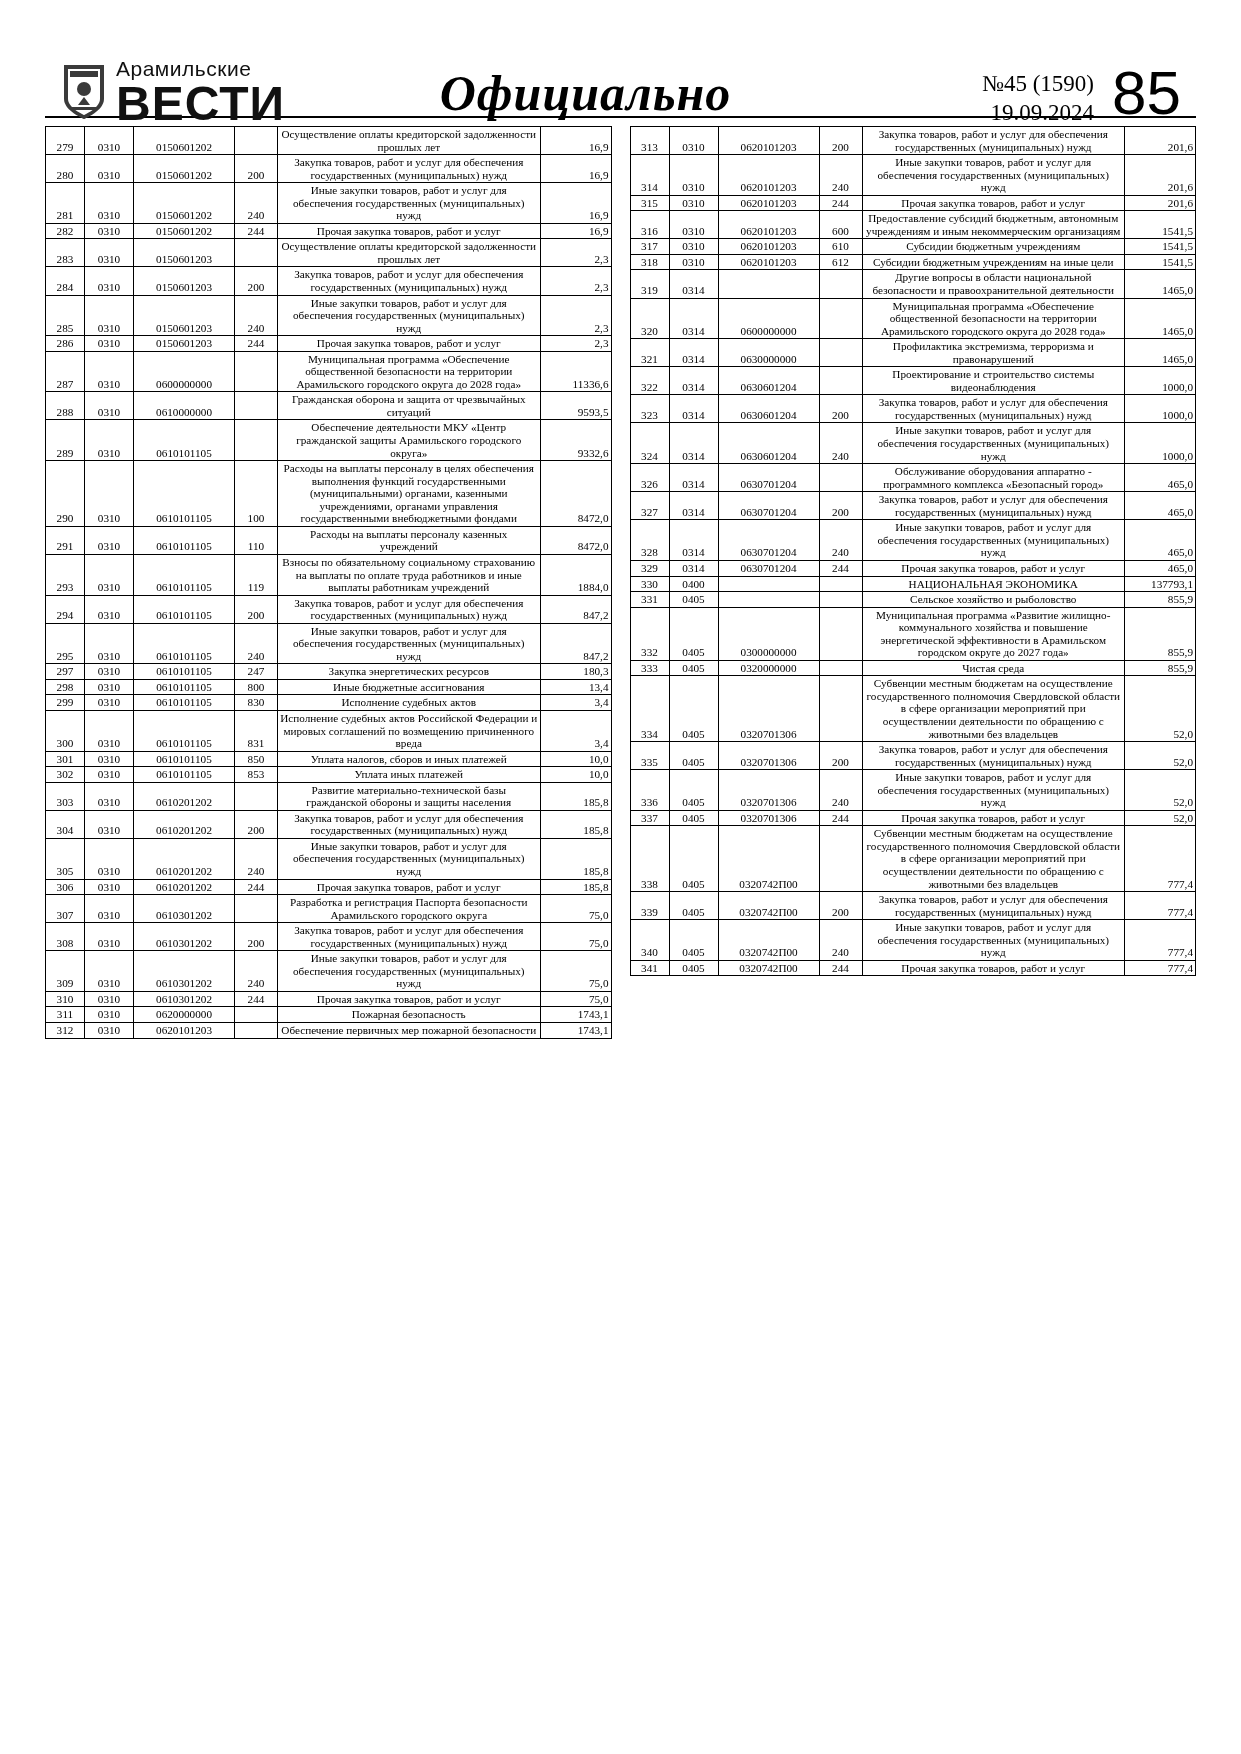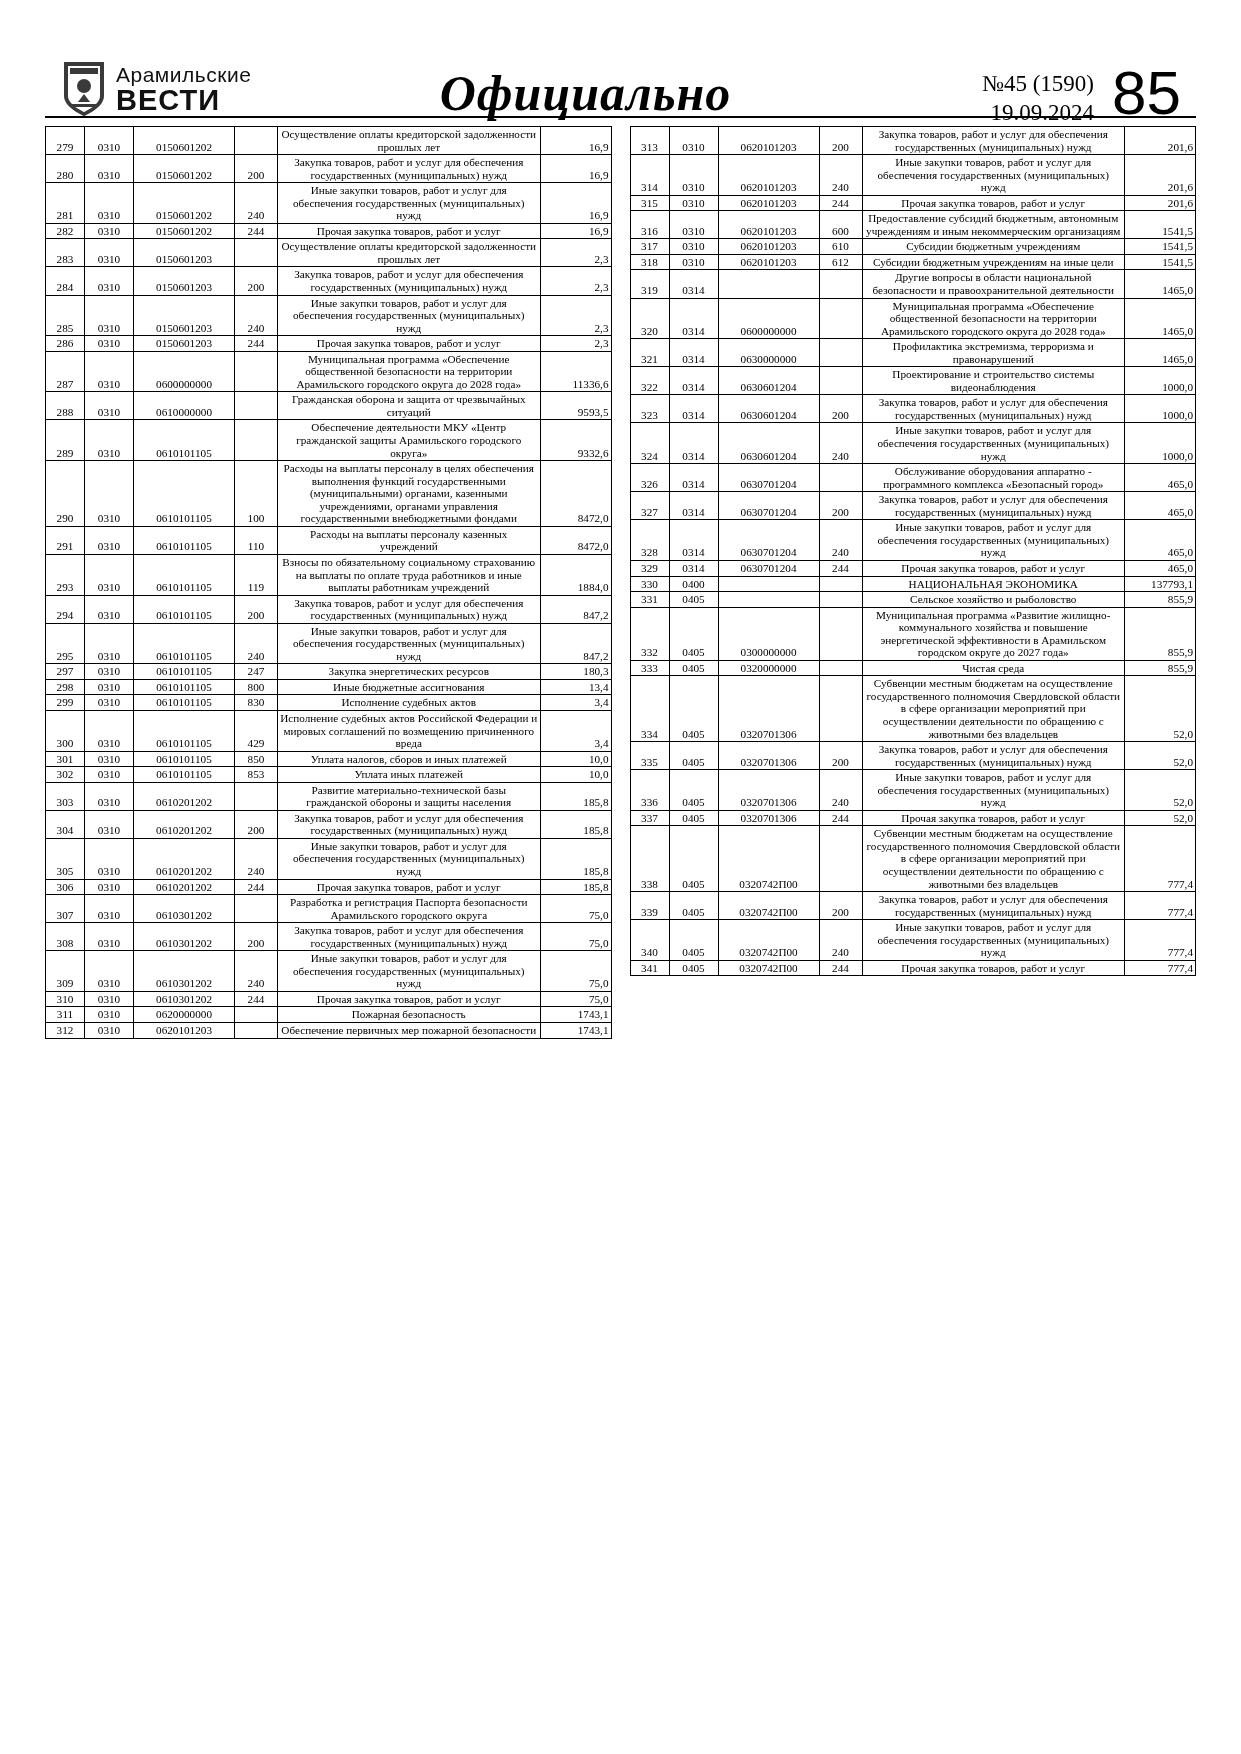--- a/index.html
+++ b/index.html
@@ -52,21 +52,21 @@
   .brand-top {
     font-family: "Liberation Sans", sans-serif;
     font-size: 21px;
     letter-spacing: 0.5px;
     font-weight: 400;
     color: #111;
     margin-bottom: 2px;
   }
   .brand-bottom {
     font-family: "Liberation Sans", sans-serif;
-    font-size: 29px;
+    font-size: 48px;
     font-weight: 700;
     letter-spacing: 1px;
     color: #111;
     line-height: 0.95;
   }
   .official {
     flex: 1 1 auto;
     text-align: center;
     font-family: "Liberation Serif", serif;
     font-style: italic;
@@ -320,21 +320,21 @@
               <td class="sect">0310</td>
               <td class="cls">0610101105</td>
               <td class="vr">830</td>
               <td class="name">Исполнение судебных актов</td>
               <td class="amt">3,4</td>
             </tr>
             <tr>
               <td class="num">300</td>
               <td class="sect">0310</td>
               <td class="cls">0610101105</td>
-              <td class="vr">429</td>
+              <td class="vr">831</td>
               <td class="name">Исполнение судебных актов Российской Федерации и мировых соглашений по возмещению причиненного вреда</td>
               <td class="amt">3,4</td>
             </tr>
             <tr>
               <td class="num">301</td>
               <td class="sect">0310</td>
               <td class="cls">0610101105</td>
               <td class="vr">850</td>
               <td class="name">Уплата налогов, сборов и иных платежей</td>
               <td class="amt">10,0</td>

